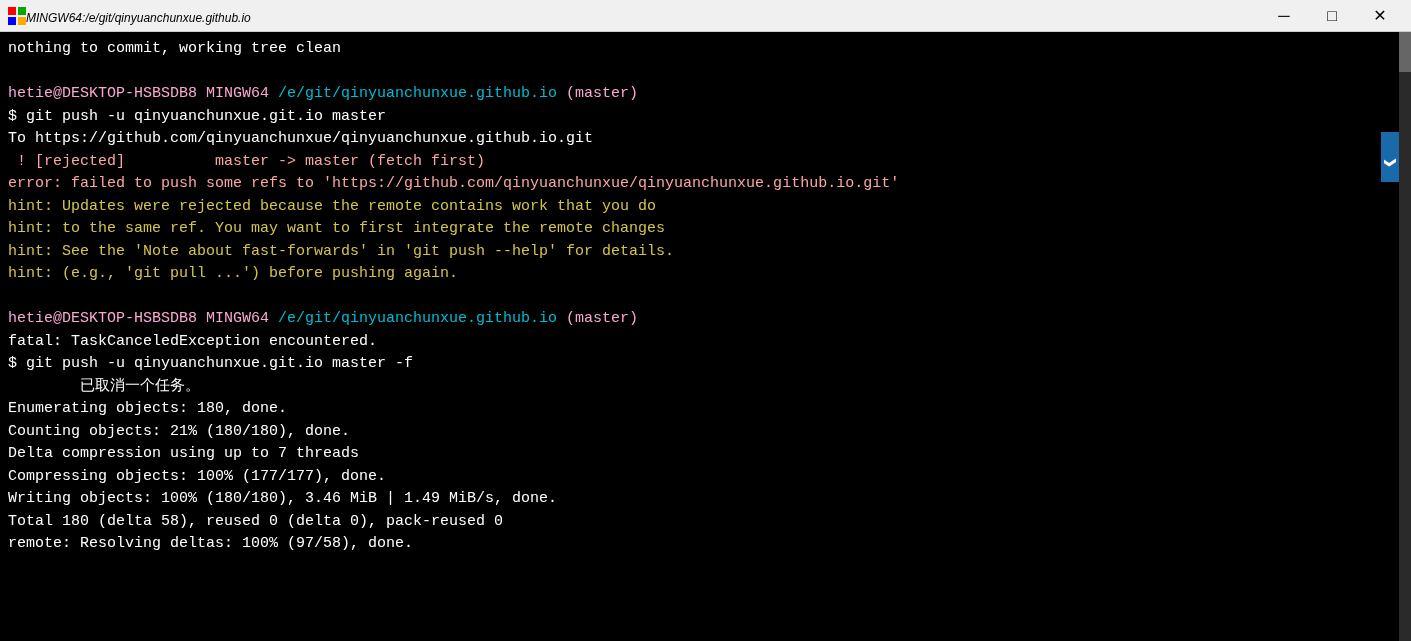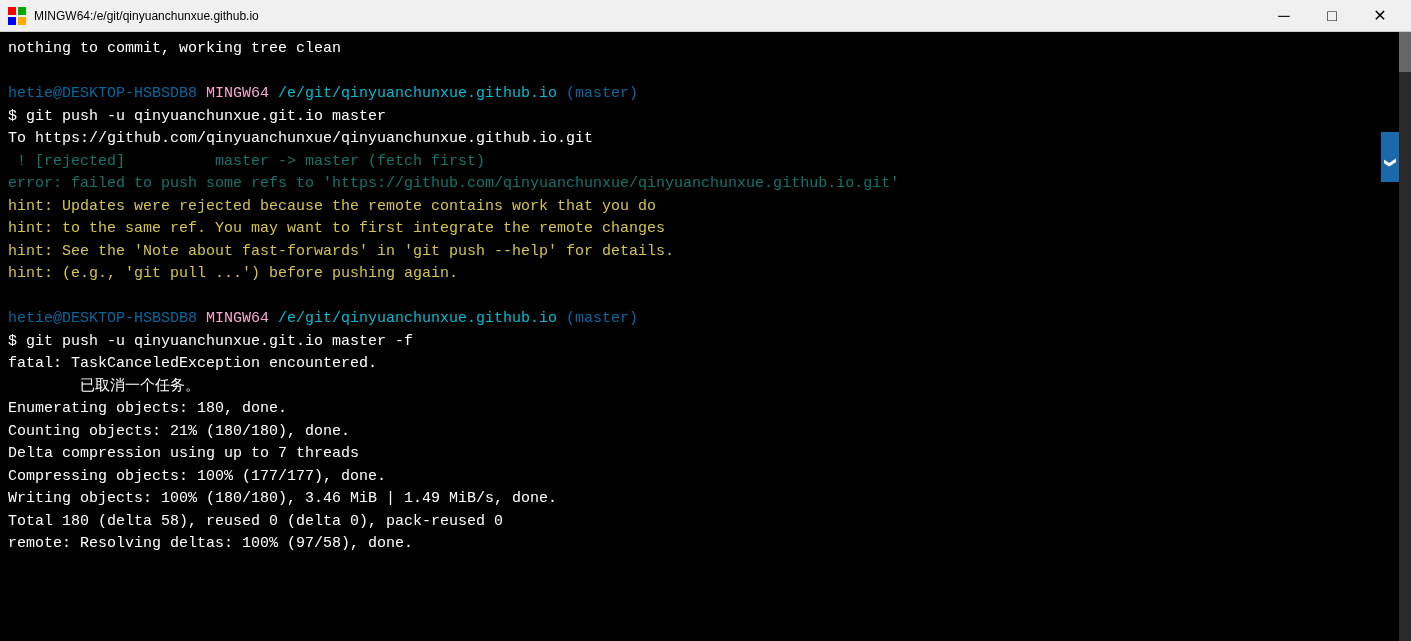--- a/index.html
+++ b/index.html
@@ -19,22 +19,22 @@
       height: 32px;
       display: flex;
       align-items: center;
       padding: 0 8px;
       justify-content: space-between;
       border-bottom: 1px solid #ccc;
     }
 
     .title-bar-left {
       display: flex;
-      align-items: center;
-      gap: 8px;
+      align-items: flex-end;
+      font-style: italic;
     }
 
     .title-bar-icon {
       width: 18px;
       height: 18px;
     }
 
     .title-bar-title {
       font-family: 'Segoe UI', sans-serif;
       font-size: 12px;
@@ -66,24 +66,24 @@
       overflow: hidden;
       position: relative;
     }
 
     .line {
       line-height: 1.5;
       white-space: pre;
     }
 
     .white { color: #ffffff; }
-    .green { color: #0369a1; }
+    .green { color: #f9a8d4; }
     .cyan { color: #00bcd4; }
     .magenta { color: #f9a8d4; }
-    .red { color: #0f766e; }
+    .red { color: #fca5a5; }
     .hint-yellow { color: #d4c44c; }
 
     .scrollbar {
       position: absolute;
       right: 0;
       top: 0;
       width: 12px;
       height: 100%;
       background: #2a2a2a;
     }
@@ -142,22 +142,22 @@
   <div class="line white"><span>$ git push -u qinyuanchunxue.git.io master</span></div>
   <div class="line white"><span>To https://github.com/qinyuanchunxue/qinyuanchunxue.github.io.git</span></div>
   <div class="line red"><span> ! [rejected]          master -&gt; master (fetch first)</span></div>
   <div class="line red"><span>error: failed to push some refs to 'https://github.com/qinyuanchunxue/qinyuanchunxue.github.io.git'</span></div>
   <div class="line hint-yellow"><span>hint: Updates were rejected because the remote contains work that you do</span></div>
   <div class="line hint-yellow"><span>hint: to the same ref. You may want to first integrate the remote changes</span></div>
   <div class="line hint-yellow"><span>hint: See the 'Note about fast-forwards' in 'git push --help' for details.</span></div>
   <div class="line hint-yellow"><span>hint: (e.g., 'git pull ...') before pushing again.</span></div>
   <div class="line">&nbsp;</div>
   <div class="line"><span class="green">hetie@DESKTOP-HSBSDB8</span><span class="magenta"> MINGW64</span><span class="cyan"> /e/git/qinyuanchunxue.github.io</span><span class="green"> (master)</span></div>
+  <div class="line white"><span>fatal: TaskCanceledException encountered.</span></div>
   <div class="line white"><span>$ git push -u qinyuanchunxue.git.io master -f</span></div>
-  <div class="line white"><span>fatal: TaskCanceledException encountered.</span></div>
   <div class="line white"><span>        已取消一个任务。</span></div>
   <div class="line white"><span>Enumerating objects: 180, done.</span></div>
   <div class="line white"><span>Counting objects: 21% (180/180), done.</span></div>
   <div class="line white"><span>Delta compression using up to 7 threads</span></div>
   <div class="line white"><span>Compressing objects: 100% (177/177), done.</span></div>
   <div class="line white"><span>Writing objects: 100% (180/180), 3.46 MiB | 1.49 MiB/s, done.</span></div>
   <div class="line white"><span>Total 180 (delta 58), reused 0 (delta 0), pack-reused 0</span></div>
   <div class="line white"><span>remote: Resolving deltas: 100% (97/58), done.</span></div>
 
   <div class="scrollbar">

